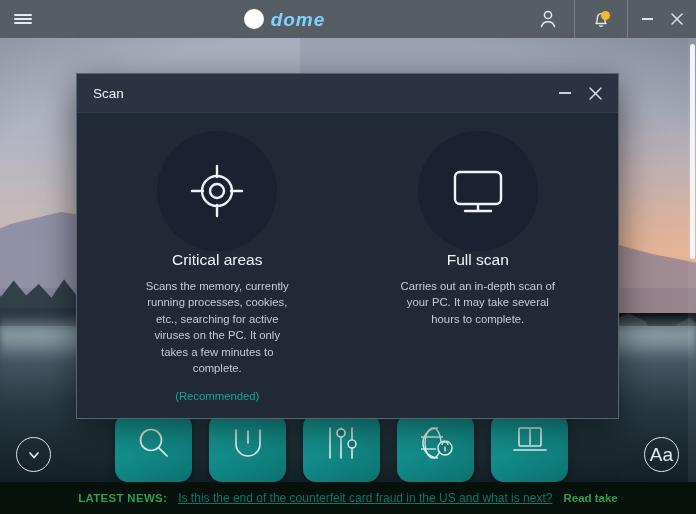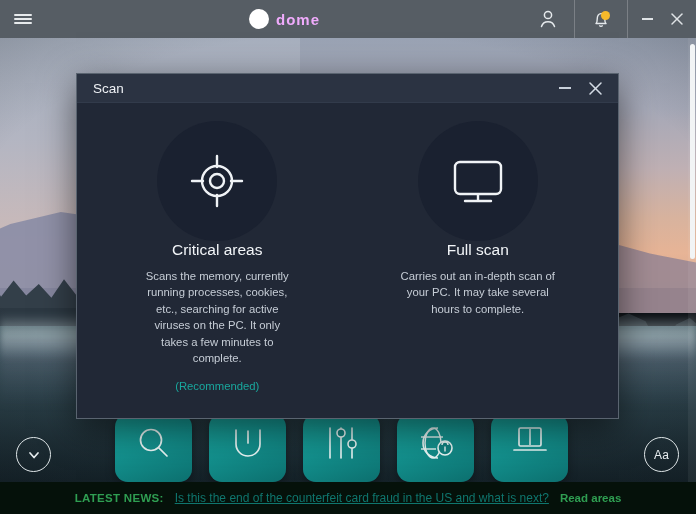--- a/index.html
+++ b/index.html
@@ -68,21 +68,21 @@
   
   .titlebar{
     position:absolute;left:0;top:0;width:696px;height:38px;
     background:#565d64;display:flex;align-items:center;
   }
   .tb-burger{width:46px;height:38px;display:flex;align-items:center;justify-content:center;cursor:pointer;}
   .burger-bar{width:18px;height:2px;background:#e7eaec;margin:2px 0;display:block;border-radius:1px;}
   .tb-spacer{flex:1;}
   .tb-logo{display:flex;align-items:center;gap:6px;}
   .logo-mark{position:relative;width:22px;height:22px;}
-  .logo-text{color:#f0abfc;font-size:15px;font-weight:bold;letter-spacing:1px;line-height:1;}
+  .logo-text{color:#7dd3fc;font-size:19px;font-weight:bold;letter-spacing:1px;line-height:1;font-style:italic;}
   .tb-right{display:flex;align-items:center;height:38px;}
   .tb-icon{
     width:52px;height:38px;display:flex;align-items:center;justify-content:center;
     cursor:pointer;position:relative;
   }
   .tb-sep{border-left:1px solid rgba(255,255,255,.22);}
   .bell-dot{
     position:absolute;width:9px;height:9px;border-radius:50%;
     background:#f5b92b;right:17px;top:11px;
   }
@@ -99,21 +99,21 @@
     padding-top:10px;box-sizing:border-box;cursor:pointer;
     box-shadow:0 3px 10px rgba(0,0,0,.35);
   }
   .corner-btn{
     position:absolute;width:33px;height:33px;border-radius:50%;
     border:1.6px solid #dfe6e8;display:flex;align-items:center;justify-content:center;
     cursor:pointer;color:#e6ecee;
   }
   .corner-left{left:16px;top:437px;}
   .corner-right{right:17px;top:437px;}
-  .aa-txt{font-size:12px;color:#e6ecee;letter-spacing:.2px;}
+  .aa-txt{font-size:19px;color:#e6ecee;letter-spacing:.2px;}
 
   
   .newsbar{
     position:absolute;left:0;top:482px;width:696px;height:32px;
     background:#05110a;display:flex;align-items:center;justify-content:center;gap:11px;text-align:right;
   }
   .news-label{color:#2f9e52;font-size:11.5px;font-weight:bold;letter-spacing:.3px;}
   .news-text{color:#0f766e;font-size:12px;text-decoration:underline;}
   .news-link{color:#2f9e52;font-size:11.5px;font-weight:bold;cursor:pointer;}
 
@@ -121,21 +121,21 @@
   .scrollbar{position:absolute;right:0;top:38px;width:8px;height:444px;background:rgba(255,255,255,.06);}
   .scroll-thumb{position:absolute;right:1px;top:6px;width:5px;height:215px;background:#f2f4f5;border-radius:3px;cursor:pointer;}
 
   
   .dialog{
     position:absolute;left:76px;top:73px;width:541px;height:344px;
     background:#212836;border:1px solid #5a6470;
     box-shadow:0 10px 34px rgba(0,0,0,.55);
   }
   .dlg-head{
-    height:29px;background:#2b3342;display:flex;align-items:center;
+    height:39px;background:#2b3342;display:flex;align-items:center;
     padding:0 8px 0 16px;box-sizing:border-box;border-bottom:1px solid #323b4b;
   }
   .dlg-title{color:#eef1f5;font-size:13.5px;flex:1;}
   .dlg-btn{width:30px;height:30px;display:flex;align-items:center;justify-content:center;cursor:pointer;}
   .dlg-min-glyph{width:12px;height:1.6px;background:#c9d1db;display:block;}
 
   .dlg-body{display:flex;padding:18px 10px 0 10px;box-sizing:border-box;}
   .opt{flex:1;display:flex;flex-direction:column;align-items:center;cursor:pointer;}
   .opt-circle{
     width:120px;height:120px;border-radius:50%;background:#1a2130;
@@ -229,21 +229,21 @@
     <span class="aa-txt">Aa</span>
   </div>
 
   <div class="scrollbar">
     <div class="scroll-thumb"></div>
   </div>
 
   <div class="newsbar">
     <span class="news-label">LATEST NEWS:</span>
     <span class="news-text">Is this the end of the counterfeit card fraud in the US and what is next?</span>
-    <span class="news-link">Read areas</span>
+    <span class="news-link">Read take</span>
   </div>
 
   <div class="titlebar">
     <div class="tb-burger">
       <span>
         <span class="burger-bar"></span>
         <span class="burger-bar"></span>
         <span class="burger-bar"></span>
       </span>
     </div>

